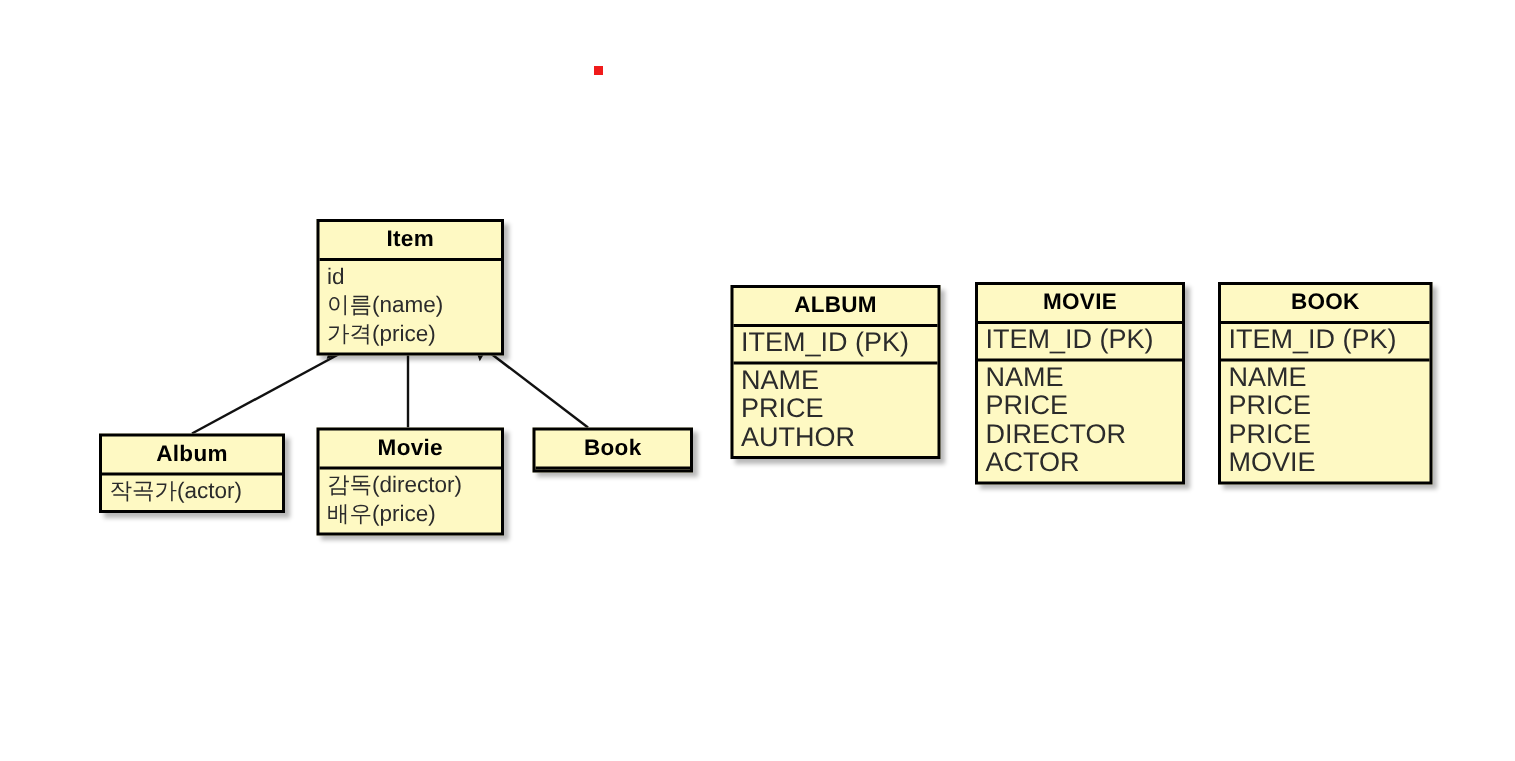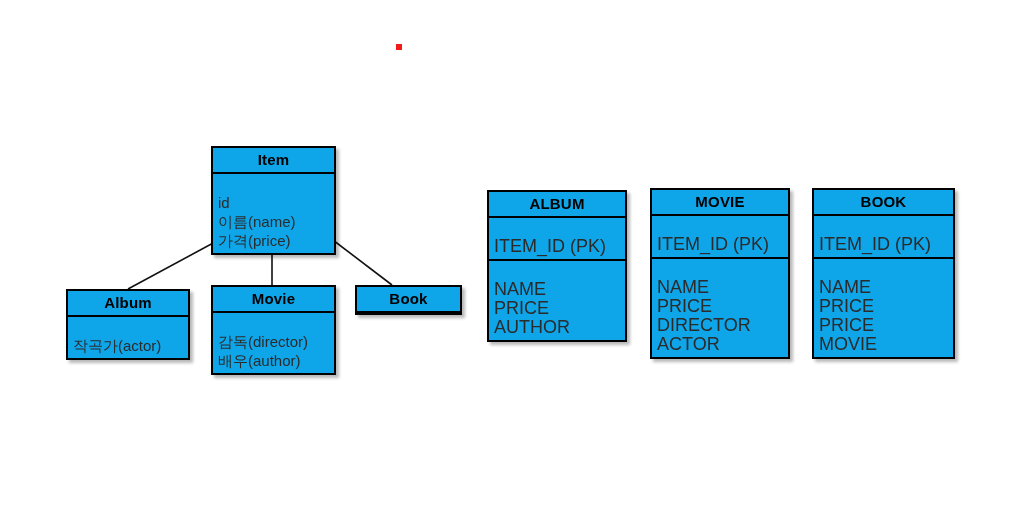--- a/index.html
+++ b/index.html
@@ -19,41 +19,40 @@
   #canvas {
     position: absolute;
     left: 0; top: 0;
     width: 1010px;
     height: 507px;
   }
 
   
   .uml-box {
     position: absolute;
-    background: #0ea5e9;
+    background: #fef9c3;
     border: 2px solid #000000;
     box-sizing: border-box;
     box-shadow: 3px 3px 3px rgba(0,0,0,0.28);
     z-index: 5;
   }
   .box-title {
     text-align: center;
     font-weight: bold;
     font-size: 15px;
     line-height: 1;
     padding: 4px 4px 5px 4px;
     border-bottom: 2px solid #000000;
     color: #000000;
     letter-spacing: 0.2px;
     white-space: nowrap;
   }
   .box-section {
     padding: 1px 4px 3px 5px;
     box-sizing: border-box;
-    margin-top: 18px;
   }
   .box-section.divider {
     border-bottom: 2px solid #000000;
   }
   .attr {
     font-size: 15px;
     line-height: 19px;
     white-space: nowrap;
     color: #2b2b2b;
   }
@@ -140,21 +139,21 @@
     <div class="box-title">Album</div>
     <div class="box-section">
       <div class="attr">작곡가(actor)</div>
     </div>
   </div>
 
   <div class="uml-box" id="box-movie">
     <div class="box-title">Movie</div>
     <div class="box-section">
       <div class="attr">감독(director)</div>
-      <div class="attr">배우(author)</div>
+      <div class="attr">배우(price)</div>
     </div>
   </div>
 
   <div class="uml-box" id="box-book">
     <div class="box-title">Book</div>
   </div>
 
   <div class="uml-box tbl" id="table-album">
     <div class="box-title">ALBUM</div>
     <div class="box-section divider">

